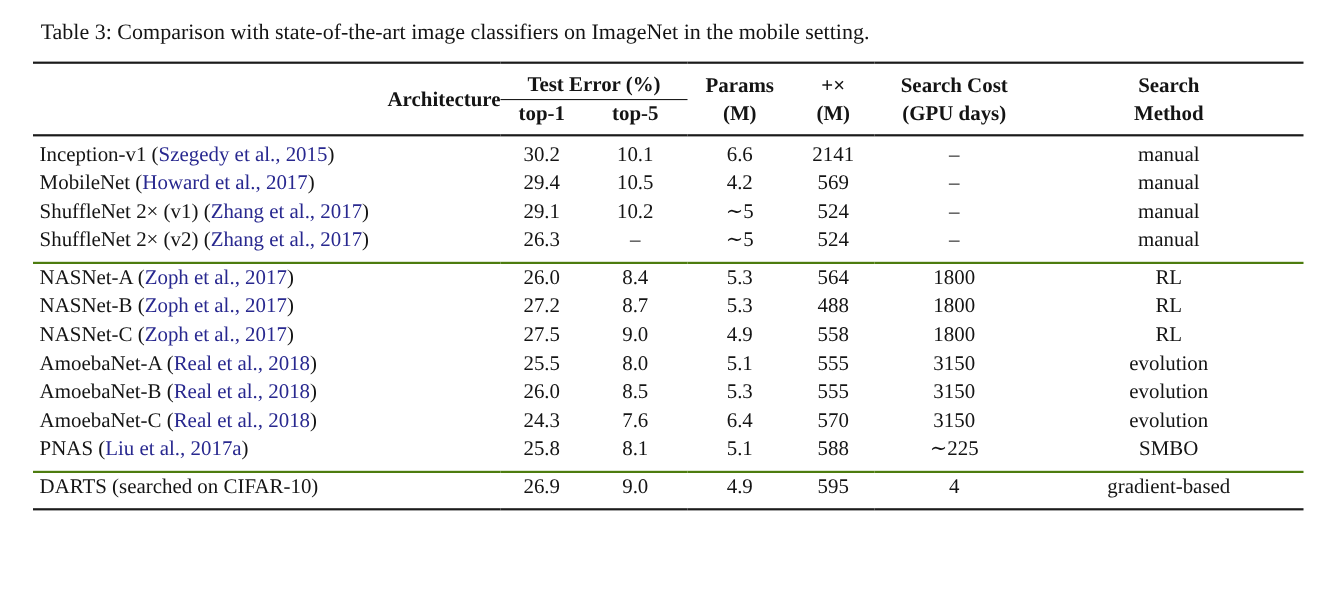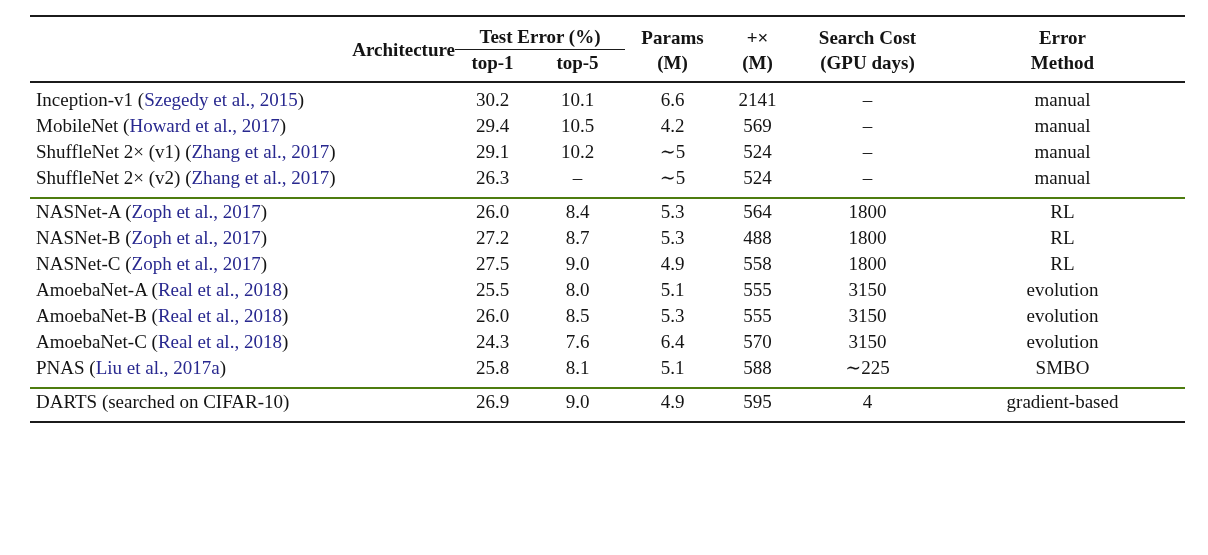--- a/index.html
+++ b/index.html
@@ -76,39 +76,40 @@
   .cite {
     color: var(--cite-color, #28288f);
     cursor: pointer;
   }
 </style>
 </head>
 <body>
 
 <div class="page">
 
+  <div class="caption">Table 3: Comparison with state-of-the-art image classifiers on ImageNet in the mobile setting.</div>
 
   <table class="results">
     <colgroup>
       <col class="c-arch">
       <col class="c-top1">
       <col class="c-top5">
       <col class="c-params">
       <col class="c-multadds">
       <col class="c-cost">
       <col class="c-method">
     </colgroup>
     <thead>
       <tr class="h1">
         <th class="arch-head" rowspan="2">Architecture</th>
         <th class="group-span" colspan="2">Test Error (%)</th>
         <th>Params</th>
         <th>+×</th>
         <th>Search Cost</th>
-        <th>Error</th>
+        <th>Search</th>
       </tr>
       <tr class="h2">
         <th>top-1</th>
         <th>top-5</th>
         <th>(M)</th>
         <th>(M)</th>
         <th>(GPU days)</th>
         <th>Method</th>
       </tr>
     </thead>

